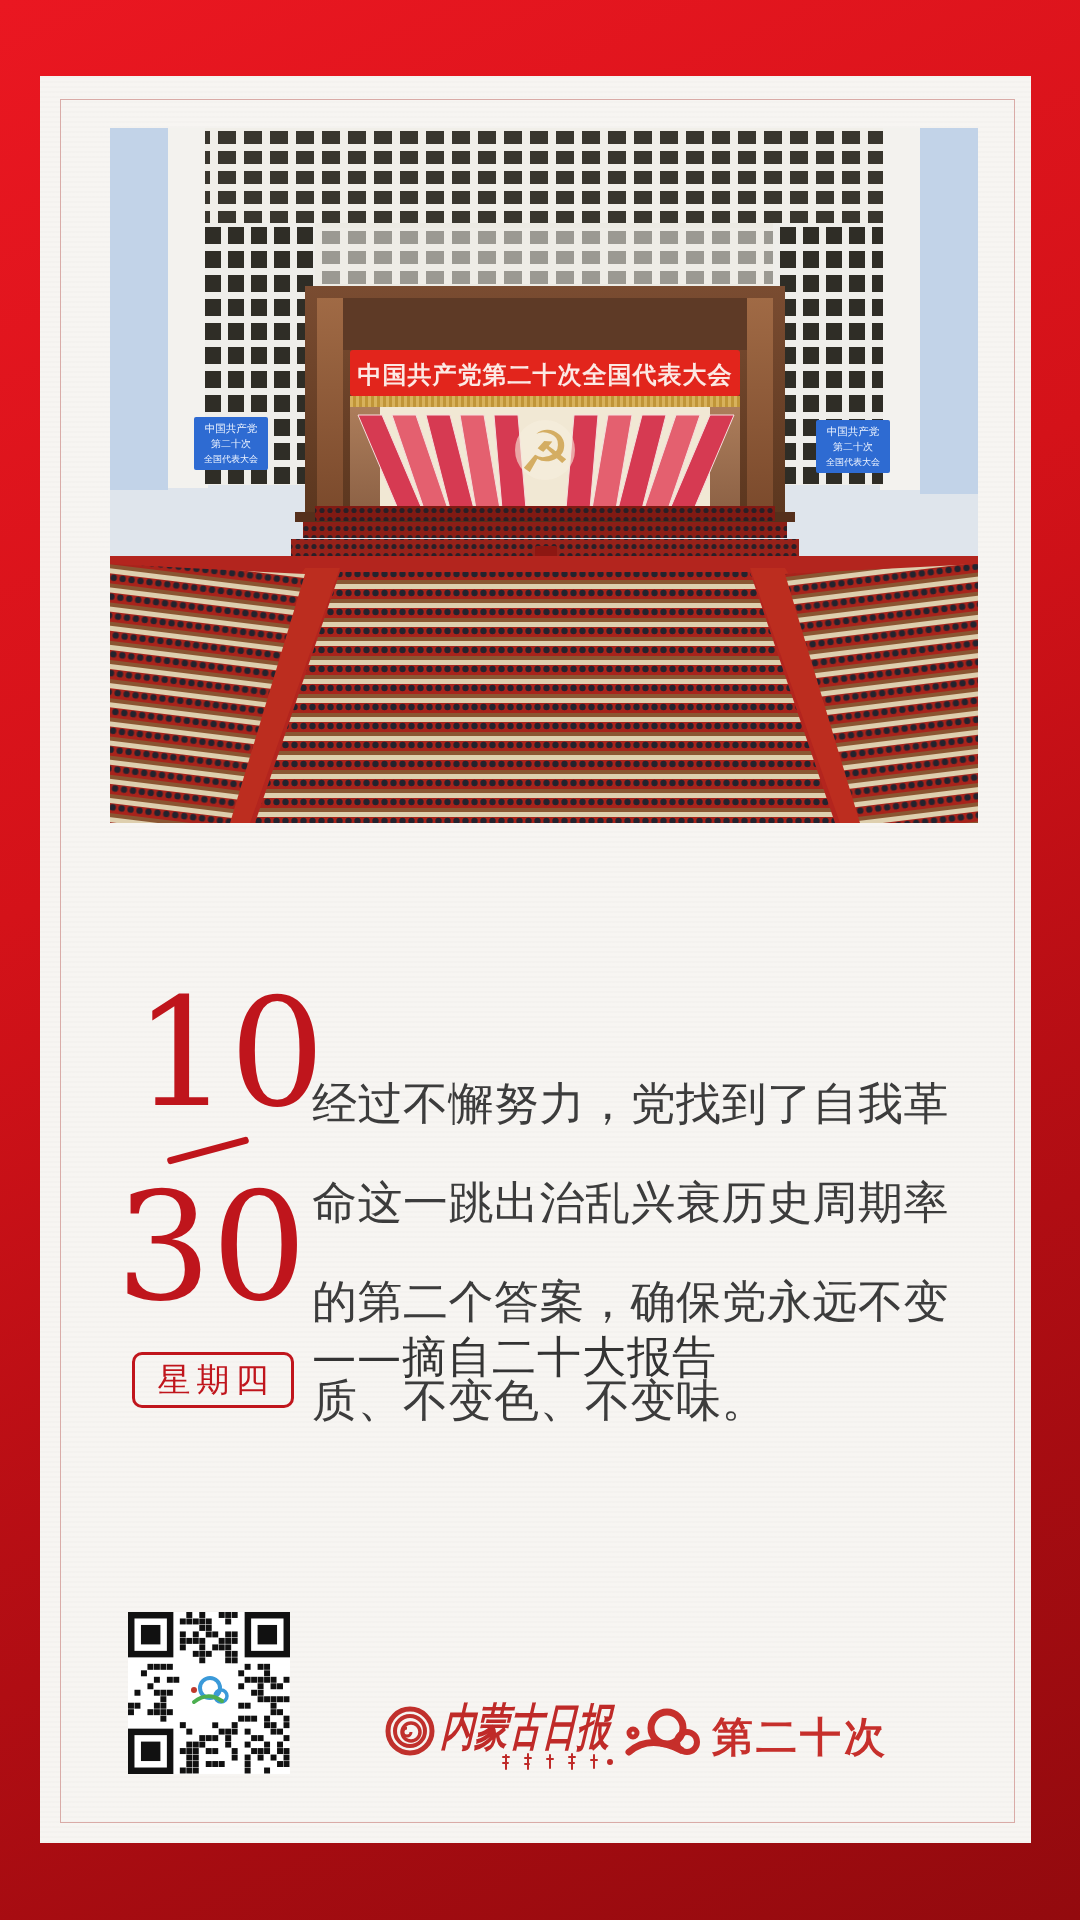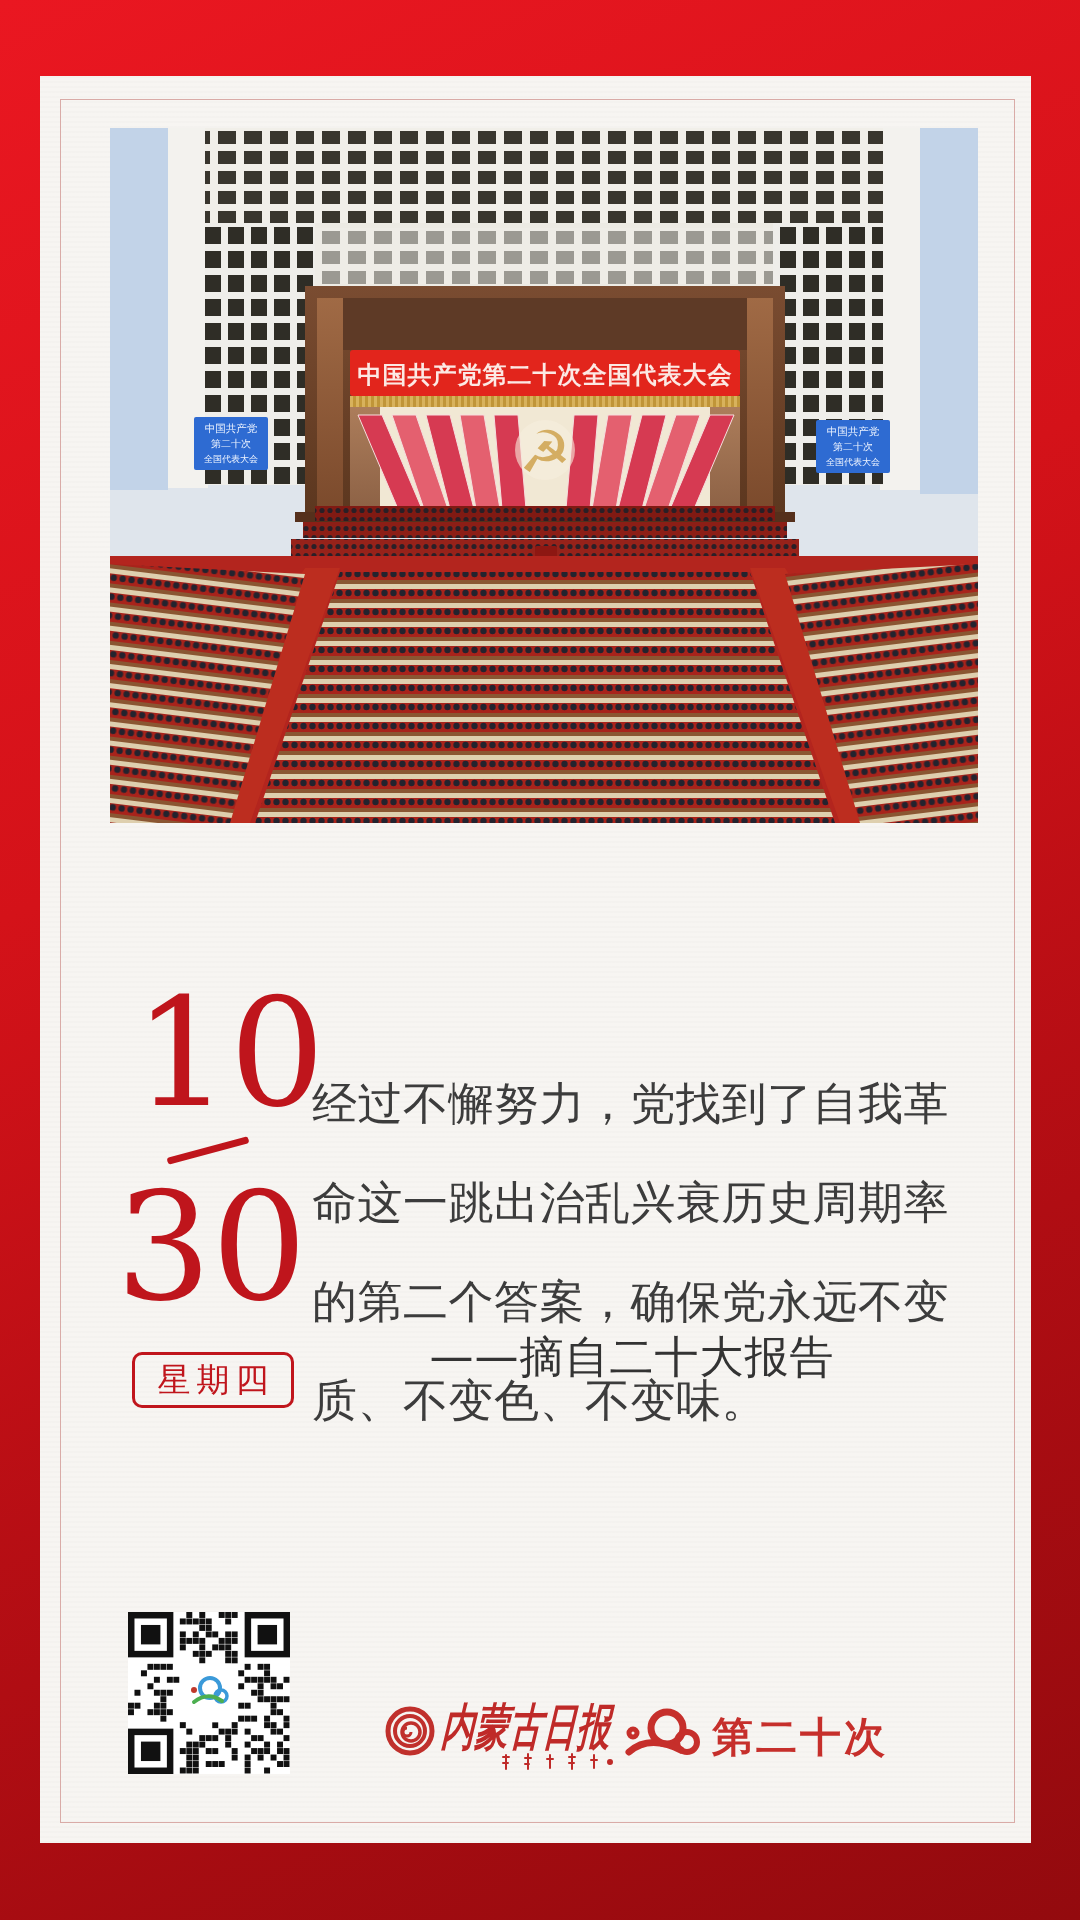--- a/index.html
+++ b/index.html
@@ -27,21 +27,21 @@
   .heading{
     position:absolute;left:272px;top:897px;
     font-size:49px;font-weight:900;color:#2b2b2b;letter-spacing:2px;
   }
   .body-text{
     position:absolute;left:272px;top:960px;width:648px;
     font-size:45px;line-height:63px;color:#3c3c3c;letter-spacing:0.5px;
   }
   .body-line{white-space:nowrap;margin-top:36px;}
   .attribution{
-    position:absolute;left:272px;top:1252px;width:640px;text-align:center;
+    position:absolute;left:272px;top:1252px;width:640px;text-align:left;
     font-size:44px;color:#333;letter-spacing:1px;
   }
 
   .date-month,.date-day{
     position:absolute;width:160px;text-align:center;line-height:1;
     font-family:"DejaVu Serif","Liberation Serif",serif;
     font-size:150px;color:#bf151c;
   }
   .date-month{left:94px;top:902px;}
   .date-day{left:76px;top:1096px;}

